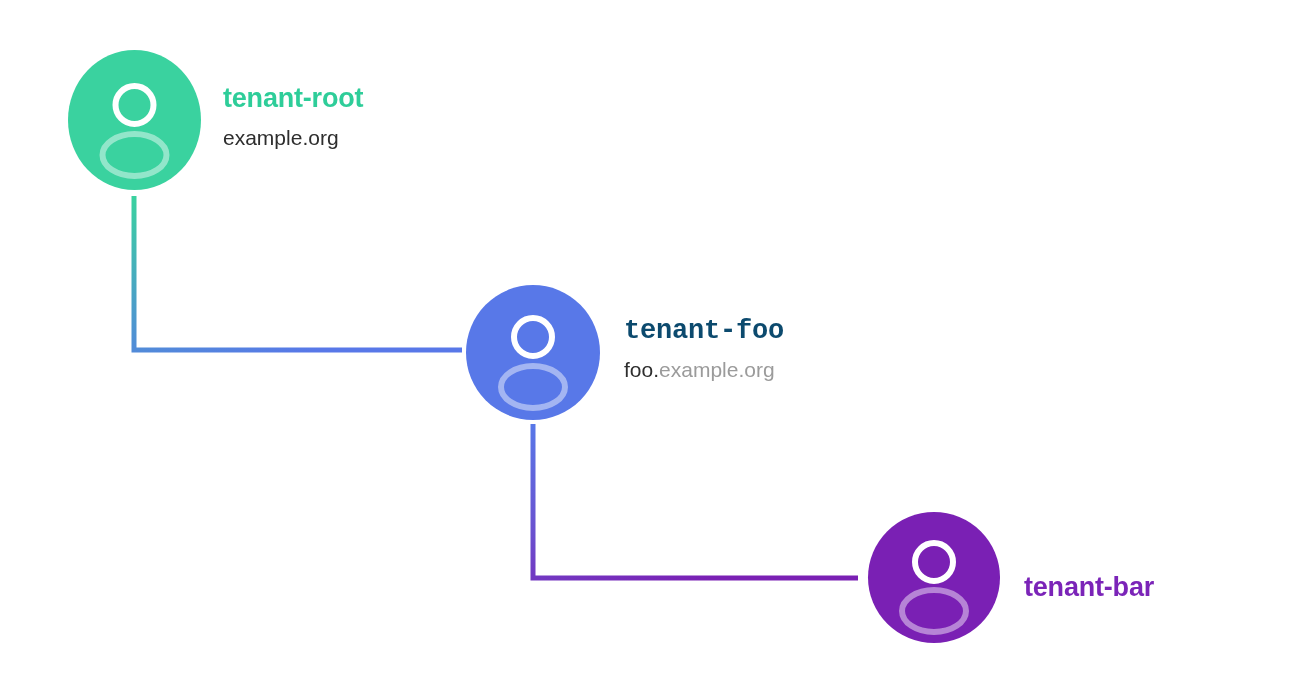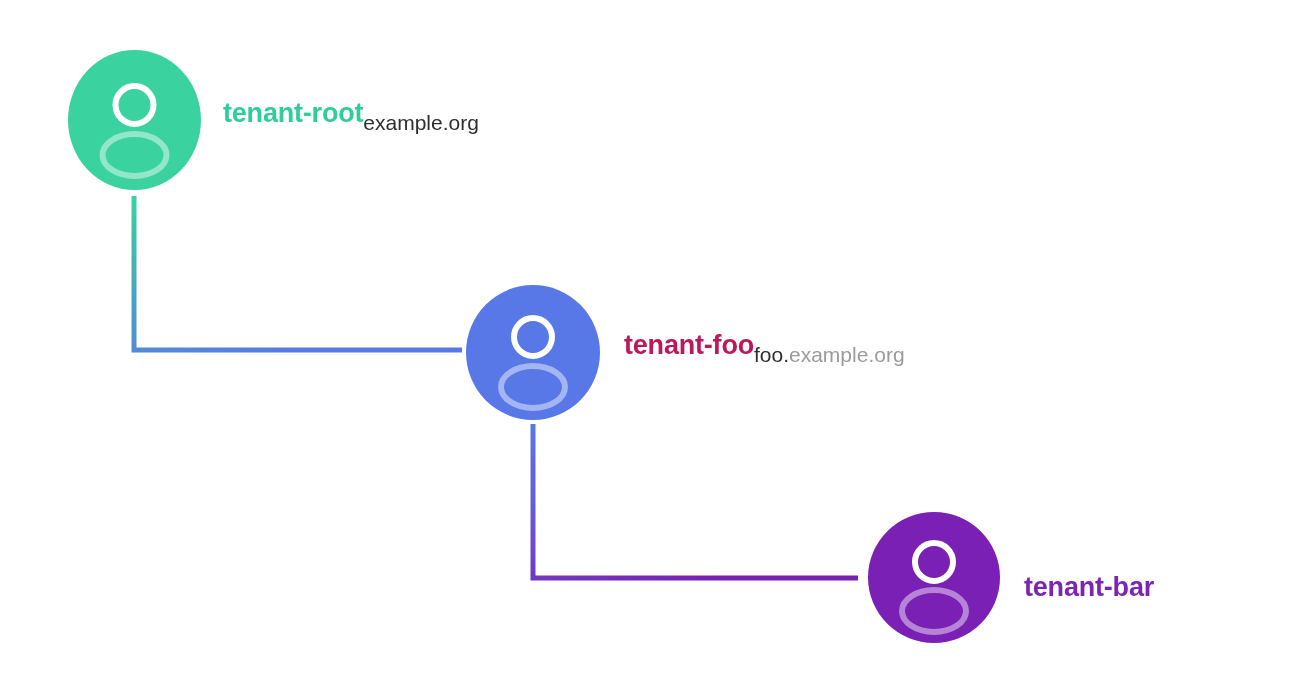--- a/index.html
+++ b/index.html
@@ -37,21 +37,21 @@
     border-radius: 50%;
     flex: 0 0 auto;
   }
   .node-avatar svg {
     position: absolute;
     left: 0;
     top: 0;
   }
   .node-text {
     display: flex;
-    flex-direction: row;
+    flex-direction: column;
     justify-content: center;
   }
   .node-title {
     font-size: 27px;
     font-weight: bold;
     letter-spacing: -0.2px;
     line-height: 1.1;
     white-space: nowrap;
   }
   .node-subtitle {
@@ -117,21 +117,21 @@
   </div>
 
   <div class="tenant-node" id="node-tenant-foo">
     <div class="node-avatar" style="background:#5878e8;">
       <svg width="134" height="135" viewBox="0 0 134 135" xmlns="http://www.w3.org/2000/svg">
         <circle cx="67" cy="52" r="19" fill="none" stroke="#ffffff" stroke-width="6"></circle>
         <ellipse cx="67" cy="102" rx="32" ry="21" fill="none" stroke="#ffffff" stroke-opacity="0.45" stroke-width="6"></ellipse>
       </svg>
     </div>
     <div class="node-text">
-      <div class="node-title" style="color:#be185d;">tenant-foo</div>
+      <div class="node-title" style="color:#0c4a6e;font-family:Liberation Mono, monospace;">tenant-foo</div>
       <div class="node-subtitle">
         <span class="sub-strong">foo.</span><span class="sub-muted">example.org</span>
       </div>
     </div>
   </div>
 
   <div class="tenant-node" id="node-tenant-bar">
     <div class="node-avatar" style="background:#7a20b4;">
       <svg width="132" height="131" viewBox="0 0 132 131" xmlns="http://www.w3.org/2000/svg">
         <circle cx="66" cy="50" r="19" fill="none" stroke="#ffffff" stroke-width="6"></circle>

